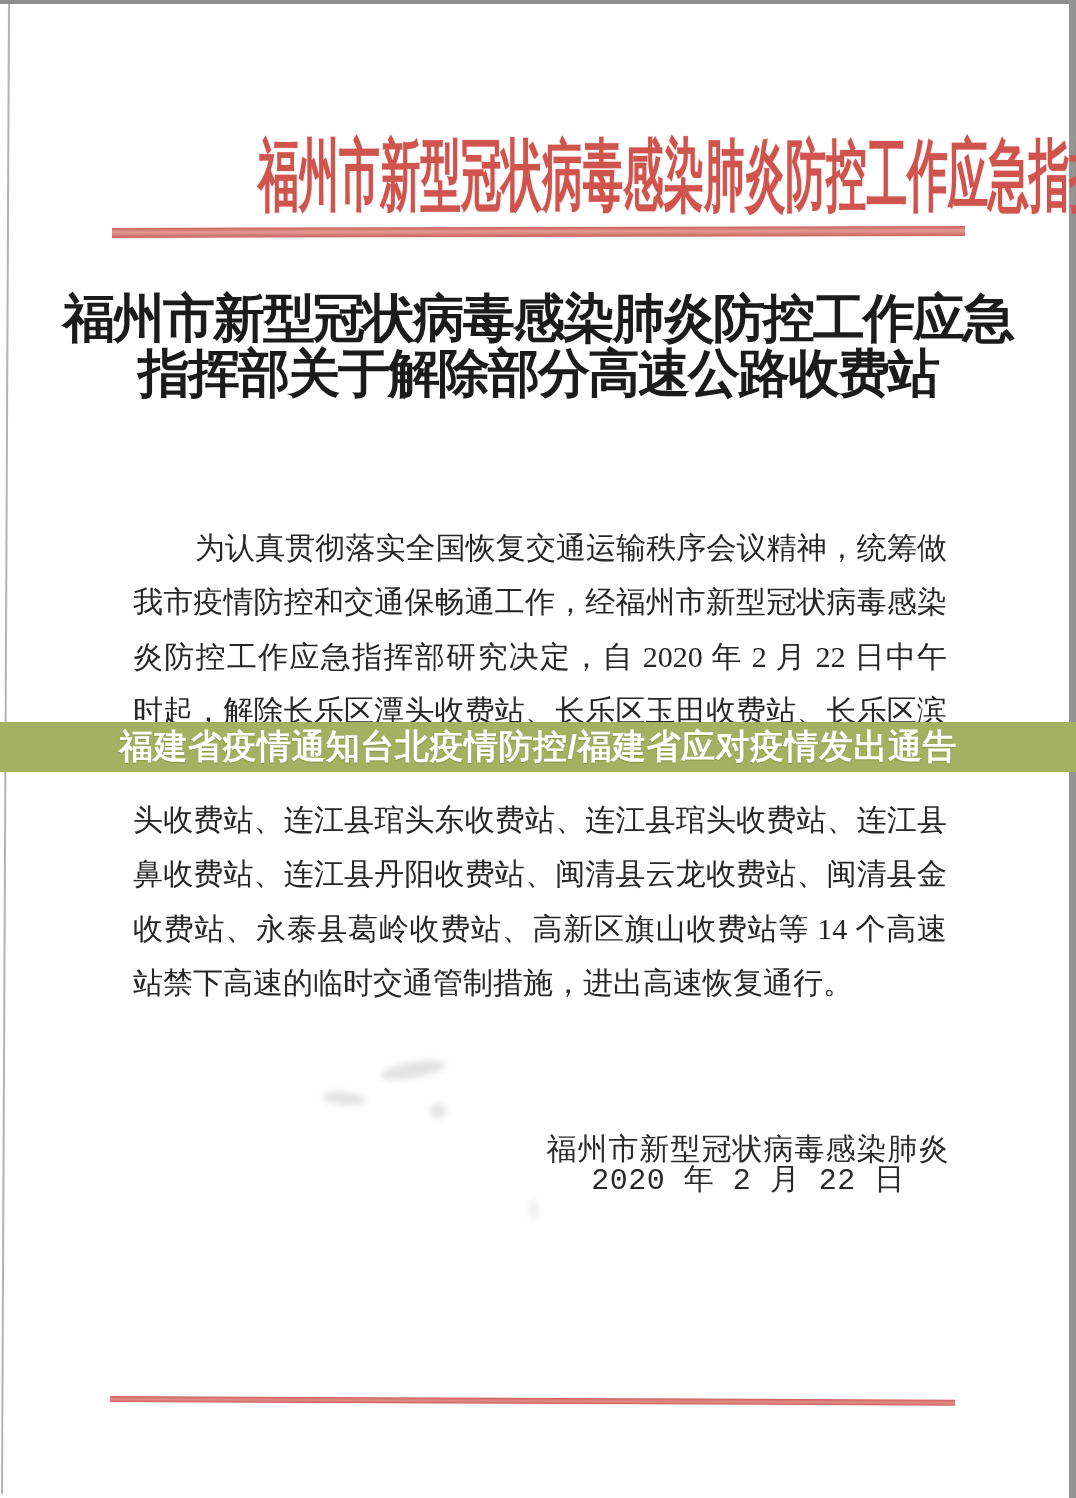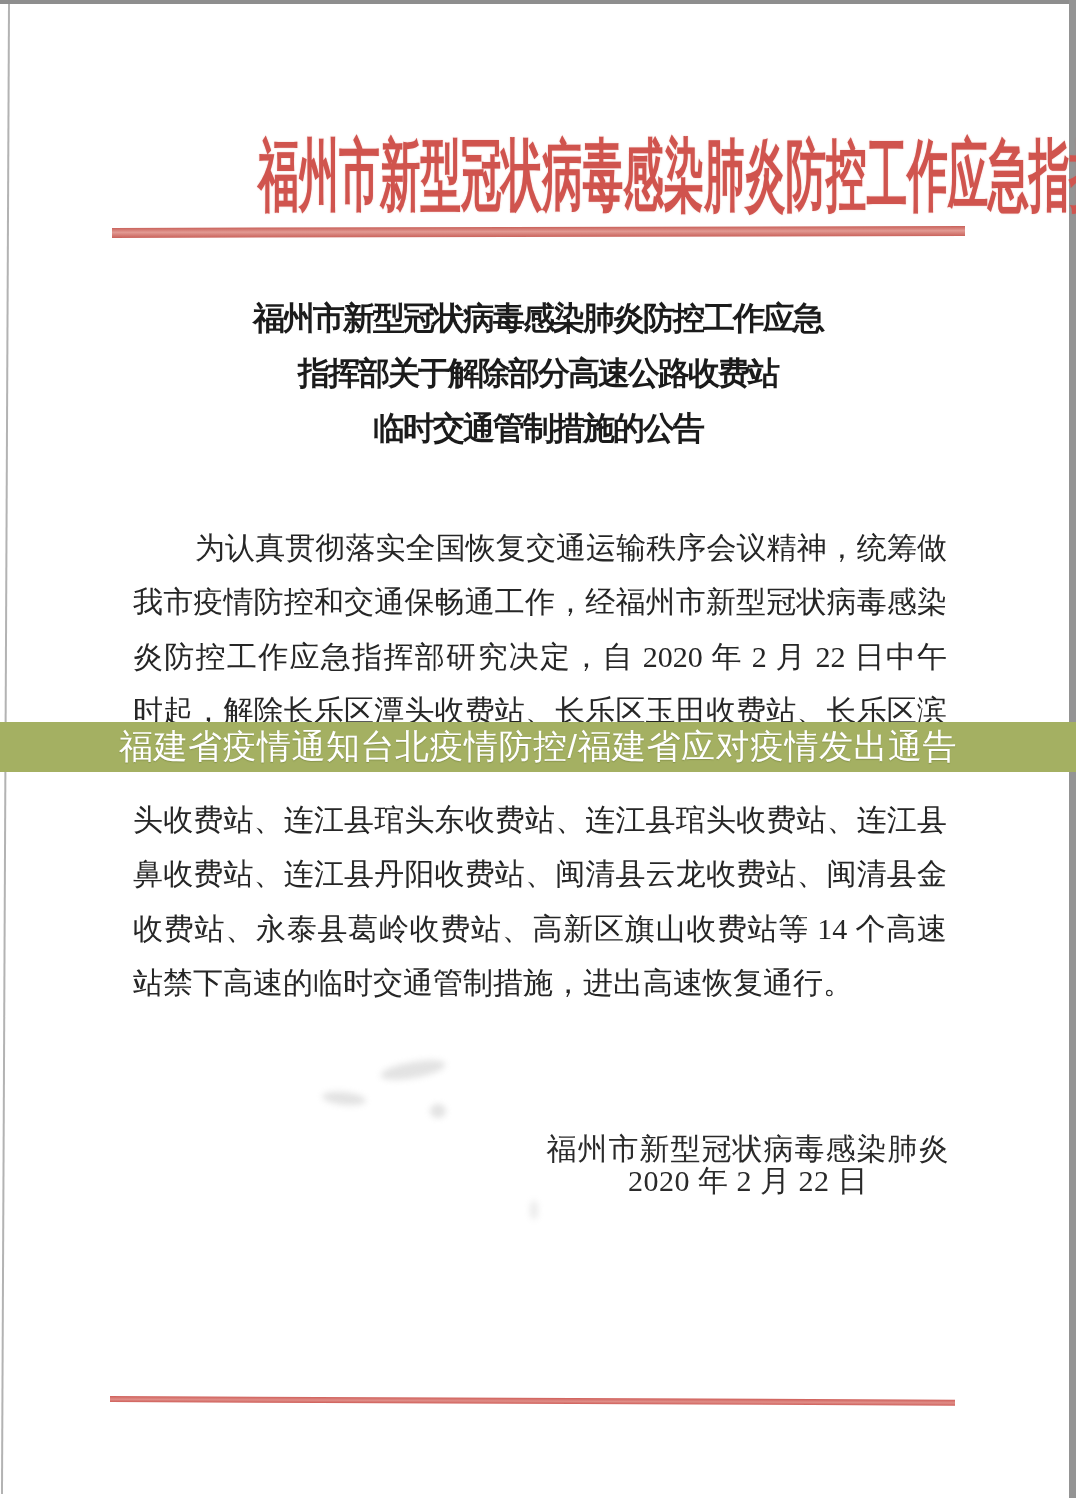--- a/index.html
+++ b/index.html
@@ -35,21 +35,21 @@
   .stamp-rule {
     position: absolute; left: 112px; top: 227px; width: 853px; height: 10px;
     background: linear-gradient(to bottom, #c9625b 0%, #e29a93 45%, #c9625b 100%);
     transform: rotate(-0.12deg);
   }
   .doc-title {
     position: absolute; left: 0; top: 291px; width: 1076px;
     text-align: center; color: #1b1b1b;
     font-family: "Liberation Sans", sans-serif;
     font-weight: bold;
-    font-size: 32px; line-height: 55px; letter-spacing: -2px;
+    font-size: 52px; line-height: 55px; letter-spacing: -2px;
   }
   .doc-body {
     position: absolute; left: 133px; top: 521px; width: 814px;
     color: #262626;
     font-size: 30px; line-height: 54.4px;
   }
   .body-line {
     height: 54.4px; overflow: hidden;
     text-align: justify; text-align-last: justify;
   }
@@ -57,31 +57,31 @@
   .body-line.last { text-align-last: left; }
   .body-line.hidden-slot { text-align-last: left; }
   .news-banner {
     position: absolute; left: 0; top: 722px; width: 1076px; height: 50px;
     background: #a4b062;
     display: flex; align-items: center; justify-content: center;
   }
   .news-banner-text {
     color: #ffffff;
     font-family: "Liberation Sans", sans-serif;
-    font-weight: normal; font-size: 34px; letter-spacing: 0.5px;
+    font-weight: bold; font-size: 34px; letter-spacing: 0.5px;
     white-space: nowrap;
     text-shadow: 0 1px 1px rgba(90,100,40,0.35);
   }
   .signature-block {
     position: absolute; left: 478px; top: 1133px; width: 540px;
     text-align: center; color: #2a2a2a; font-size: 30px;
   }
   .sig-line1 { line-height: 32px; letter-spacing: 1px; }
   .sig-line2 { line-height: 32px; letter-spacing: 1px; margin-bottom: 39px; }
-  .sig-date  { line-height: 32px; letter-spacing: 0.5px; }
+  .sig-date  { line-height: 32px; letter-spacing: 0.5px; font-family: Liberation Mono, monospace; }
   .bottom-rule {
     position: absolute; left: 110px; top: 1396px; width: 845px; height: 6px;
     background: linear-gradient(to bottom, #cf5f5a 0%, #e08e88 55%, #cf5f5a 100%);
     transform: rotate(0.25deg); transform-origin: left center;
   }
   .smudge { position: absolute; background: #9a9a9a; opacity: 0.28; filter: blur(3px); border-radius: 50%; }
   .smudge.s1 { left: 380px; top: 1062px; width: 66px; height: 16px; transform: rotate(-10deg); }
   .smudge.s2 { left: 322px; top: 1092px; width: 44px; height: 13px; transform: rotate(6deg); }
   .smudge.s3 { left: 430px; top: 1104px; width: 16px; height: 14px; }
   .smudge.s4 { left: 530px; top: 1200px; width: 8px; height: 20px; opacity: 0.2; }
@@ -92,21 +92,20 @@
 <div class="photo-frame-top"></div>
 <div class="photo-frame-right"></div>
 <div class="page-edge-left"></div>
 
 <div class="stamp-header">福州市新型冠状病毒感染肺炎防控工作应急指挥部</div>
 <div class="stamp-rule"></div>
 
 <div class="doc-title">
   <div>福州市新型冠状病毒感染肺炎防控工作应急</div>
   <div>指挥部关于解除部分高速公路收费站</div>
-  <div>临时交通管制措施的公告</div>
 </div>
 
 <div class="doc-body">
   <div class="body-line first">为认真贯彻落实全国恢复交通运输秩序会议精神，统筹做好</div>
   <div class="body-line">我市疫情防控和交通保畅通工作，经福州市新型冠状病毒感染肺</div>
   <div class="body-line">炎防控工作应急指挥部研究决定，自 2020 年 2 月 22 日中午 12</div>
   <div class="body-line">时起，解除长乐区潭头收费站、长乐区玉田收费站、长乐区滨海</div>
   <div class="body-line hidden-slot"></div>
   <div class="body-line">头收费站、连江县琯头东收费站、连江县琯头收费站、连江县马</div>
   <div class="body-line">鼻收费站、连江县丹阳收费站、闽清县云龙收费站、闽清县金沙</div>

